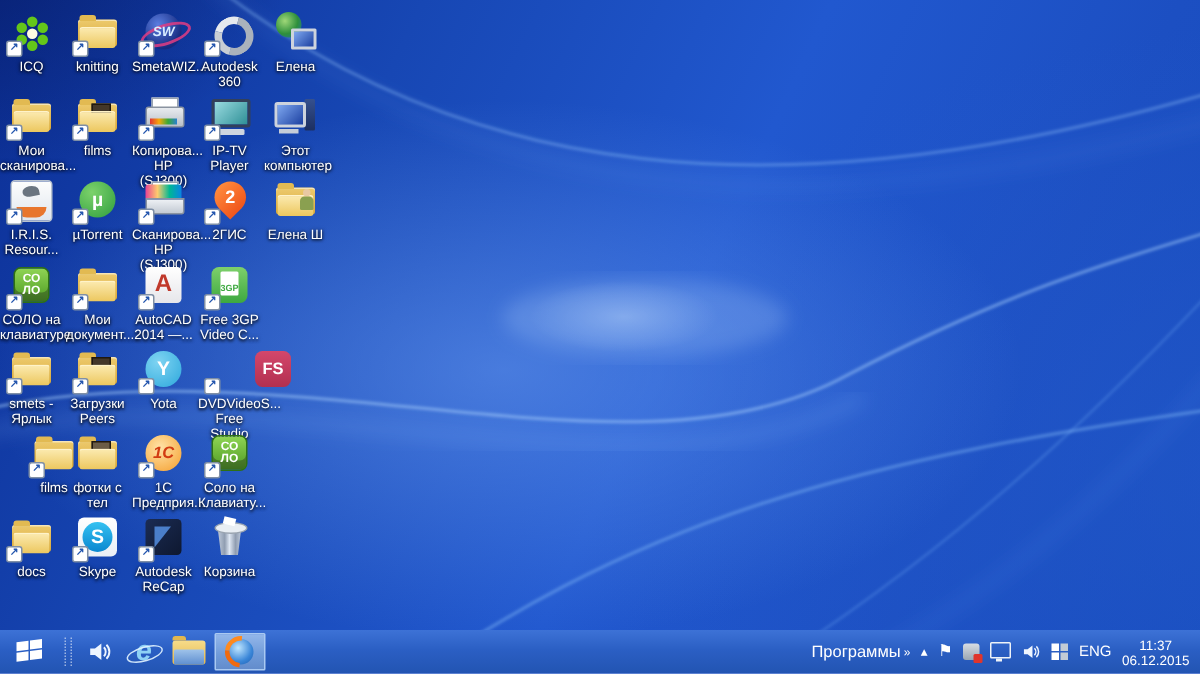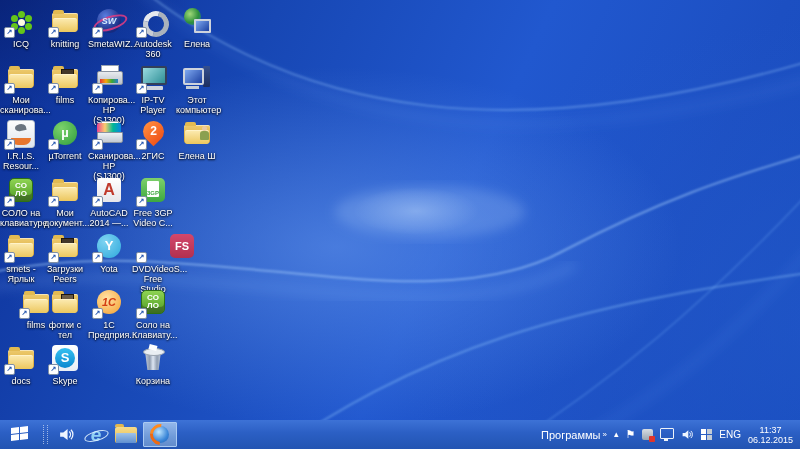--- a/index.html
+++ b/index.html
@@ -399,20 +399,29 @@
         <div class="lbl">docs</div>
       </div>
       <div class="cell" style="left: 44px; top: 344.2px;">
         <div class="ic">
           <span class="skBg"></span>
           <span class="skC">S</span>
           <span class="sc">↗</span>
         </div>
         <div class="lbl">Skype</div>
       </div>
+      <div class="cell" style="left: 88px; top: 344.2px;">
+        <div class="ic">
+          <span class="rcBg"></span>
+          <span class="rcTri"></span>
+          <span class="sc">↗</span>
+        </div>
+        <div class="lbl">Autodesk
+ReCap</div>
+      </div>
       <div class="cell" style="left: 132px; top: 344.2px;">
         <div class="ic">
           <span class="rbBody"></span>
           <span class="rbTop"></span>
           <span class="rbPaper"></span>
         </div>
         <div class="lbl">Корзина</div>
       </div>
     </div>
 

